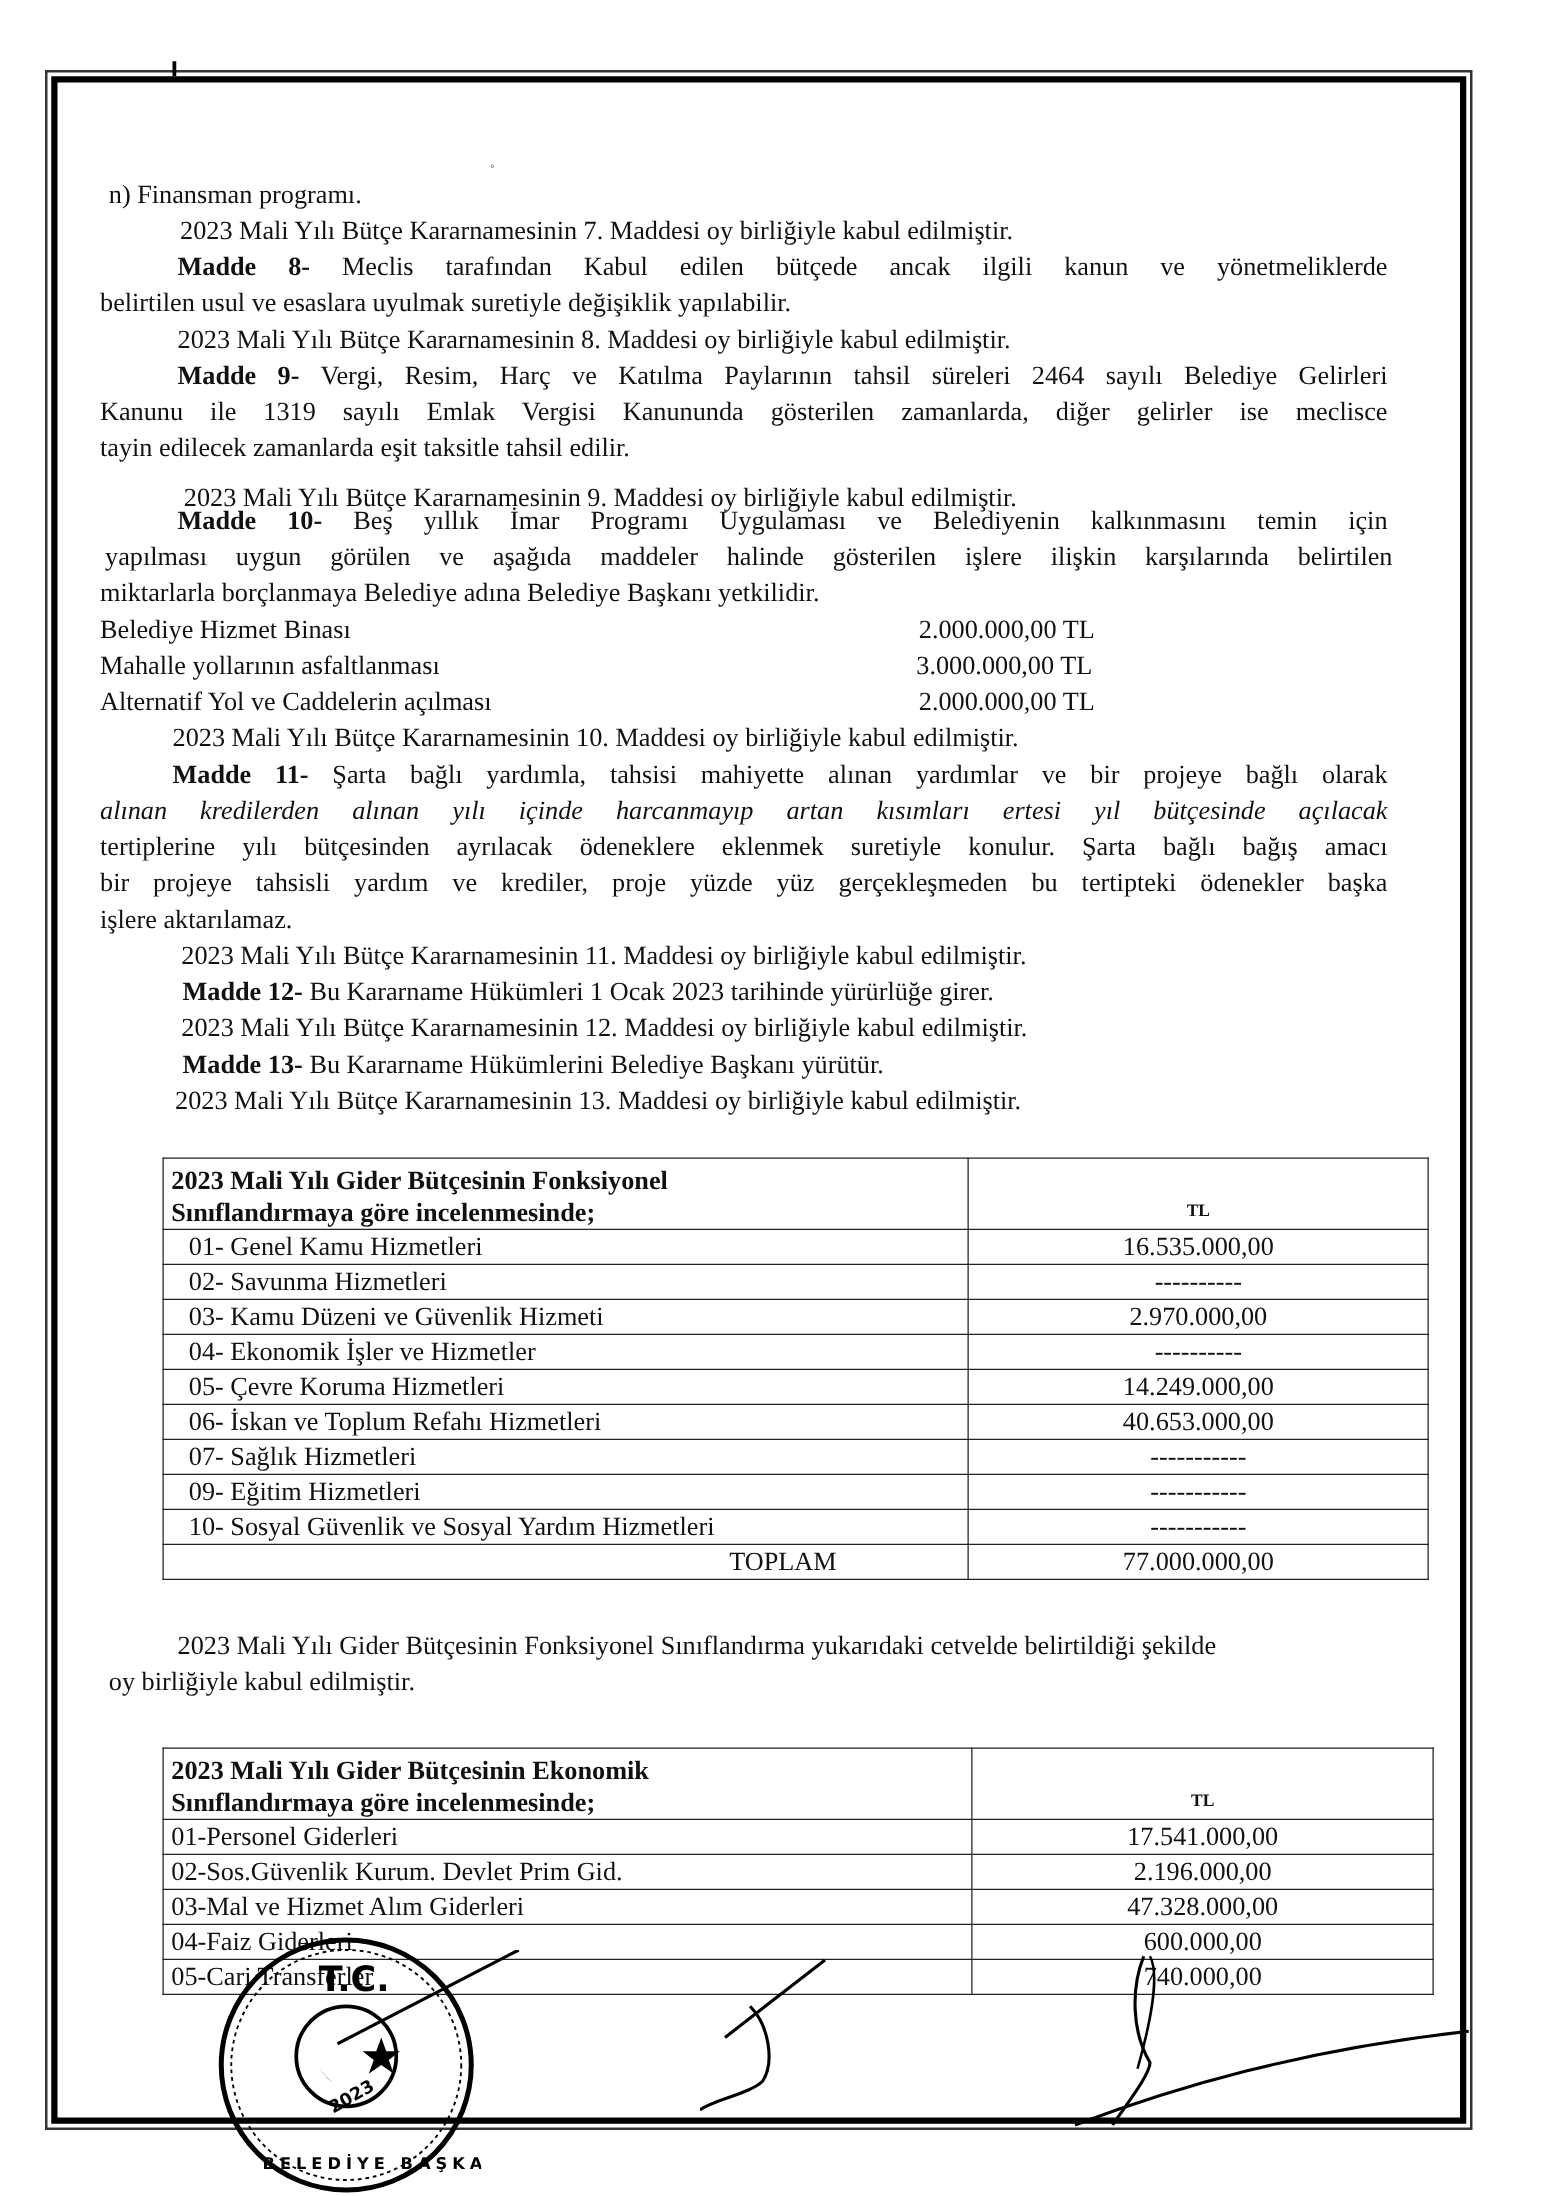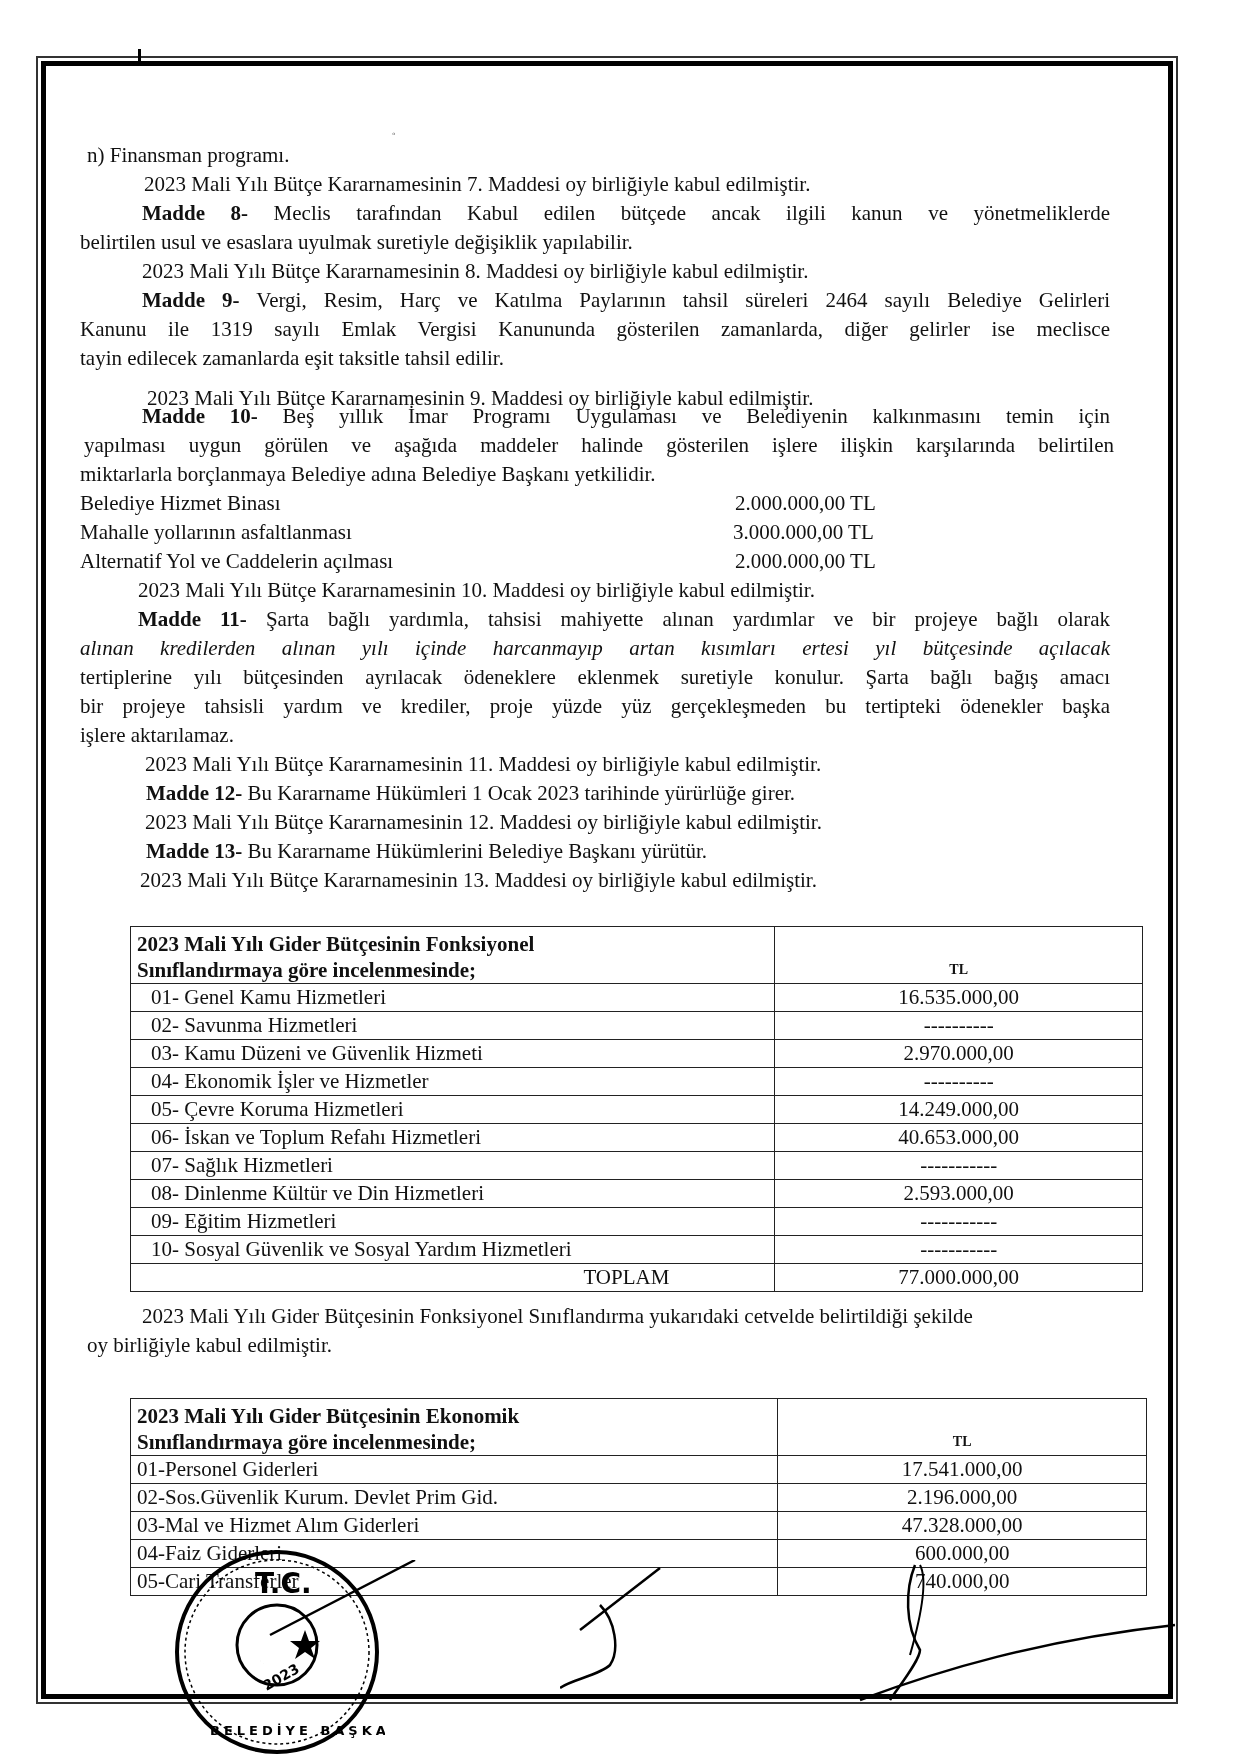--- a/index.html
+++ b/index.html
@@ -148,24 +148,20 @@
         </tr>
     <tr>
           <td class="indent">06- İskan ve Toplum Refahı Hizmetleri</td>
           <td class="val">40.653.000,00</td>
         </tr>
     <tr>
           <td class="indent">07- Sağlık Hizmetleri</td>
           <td class="val">-----------</td>
         </tr>
     <tr>
-          <td class="indent">08- Dinlenme Kültür ve Din Hizmetleri</td>
-          <td class="val">2.593.000,00</td>
-        </tr>
-    <tr>
           <td class="indent">09- Eğitim Hizmetleri</td>
           <td class="val">-----------</td>
         </tr>
     <tr>
           <td class="indent">10- Sosyal Güvenlik ve Sosyal Yardım Hizmetleri</td>
           <td class="val">-----------</td>
         </tr>
     <tr>
           <td class="total-label">TOPLAM</td>
           <td class="val">77.000.000,00</td>

